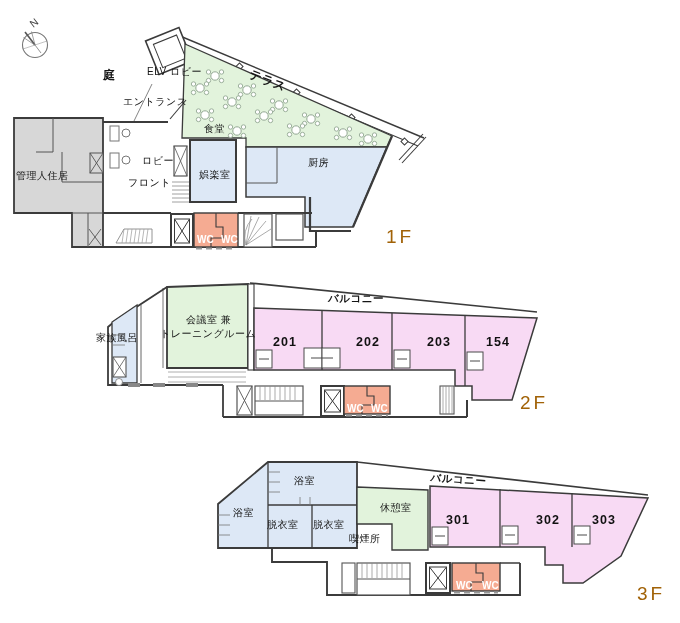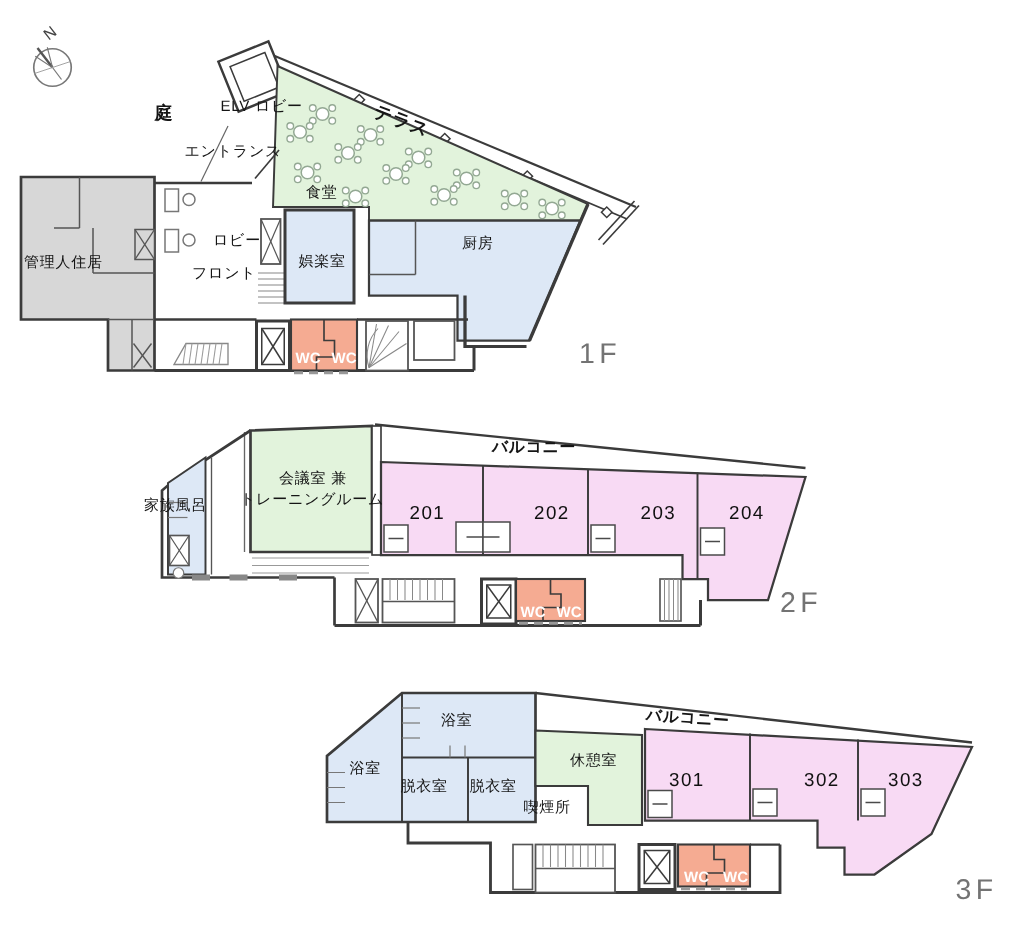--- a/index.html
+++ b/index.html
@@ -4,22 +4,22 @@
 <style>
   *{margin:0;padding:0;box-sizing:border-box}
   html,body{background:#fff}
   body{width:680px;height:623px;overflow:hidden;font-family:"Liberation Sans","DejaVu Sans",sans-serif}
   .stage{position:relative;width:680px;height:623px;background:#ffffff}
   .stage svg{position:absolute;left:0;top:0}
   .lbl{position:absolute;color:#151515;font-size:10px;line-height:1.15;white-space:nowrap;letter-spacing:.5px}
   .lbl.b{font-weight:bold}
   .lbl.sm{font-size:10.5px}
   .lbl.w{color:#ffffff;font-size:10px;font-weight:bold;letter-spacing:0}
-  .lbl.flr{color:#737373;font-size:19px;letter-spacing:3px;font-weight:400}
-  .lbl.rnum{font-weight:normal;font-size:12.5px;color:#111;letter-spacing:1px}
+  .lbl.flr{color:#a16207;font-size:19px;letter-spacing:3px;font-weight:400}
+  .lbl.rnum{font-weight:bold;font-size:12.5px;color:#111;letter-spacing:1px}
   .rot{transform-origin:left top}
 </style>
 </head>
 <body>
 
 <div class="stage">
 
 <svg width="680" height="623" viewBox="0 0 680 623">
   <defs>
     <g id="tbl">
@@ -339,21 +339,21 @@
 <div class="lbl w" style="left:221px;top:234px">WC</div>
 <div class="lbl flr" style="left:386px;top:226px">1F</div>
 
 <div class="lbl b sm" style="left:328px;top:292px">バルコニー</div>
 <div class="lbl" style="left:186px;top:314px">会議室 兼</div>
 <div class="lbl" style="left:160px;top:328px">トレーニングルーム</div>
 <div class="lbl" style="left:96px;top:332px">家族風呂</div>
 <div class="lbl rnum" style="left:273px;top:335px">201</div>
 <div class="lbl rnum" style="left:356px;top:335px">202</div>
 <div class="lbl rnum" style="left:427px;top:335px">203</div>
-<div class="lbl rnum" style="left:486px;top:335px">204</div>
+<div class="lbl rnum" style="left:486px;top:335px">154</div>
 <div class="lbl w" style="left:347px;top:403px">WC</div>
 <div class="lbl w" style="left:371px;top:403px">WC</div>
 <div class="lbl flr" style="left:520px;top:392px">2F</div>
 
 <div class="lbl" style="left:294px;top:475px">浴室</div>
 <div class="lbl" style="left:233px;top:507px">浴室</div>
 <div class="lbl" style="left:267px;top:519px">脱衣室</div>
 <div class="lbl" style="left:313px;top:519px">脱衣室</div>
 <div class="lbl" style="left:380px;top:502px">休憩室</div>
 <div class="lbl" style="left:349px;top:533px">喫煙所</div>

